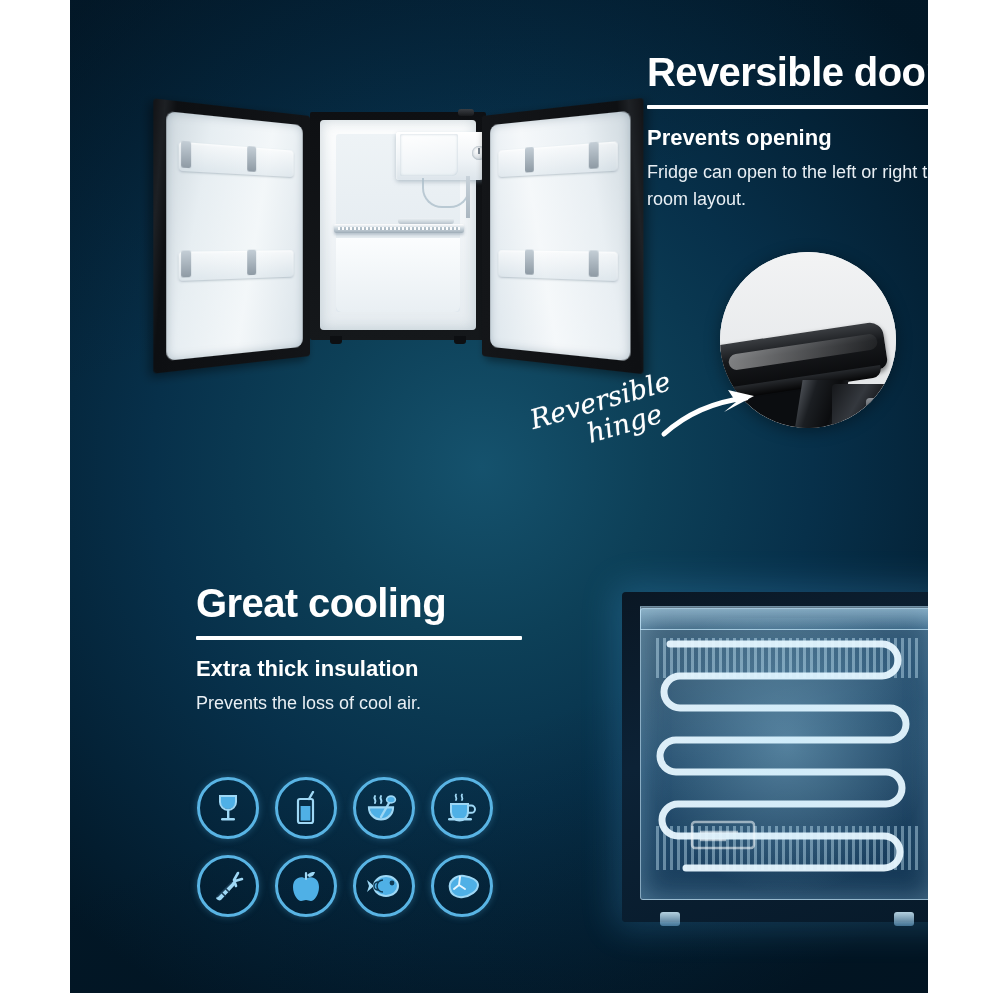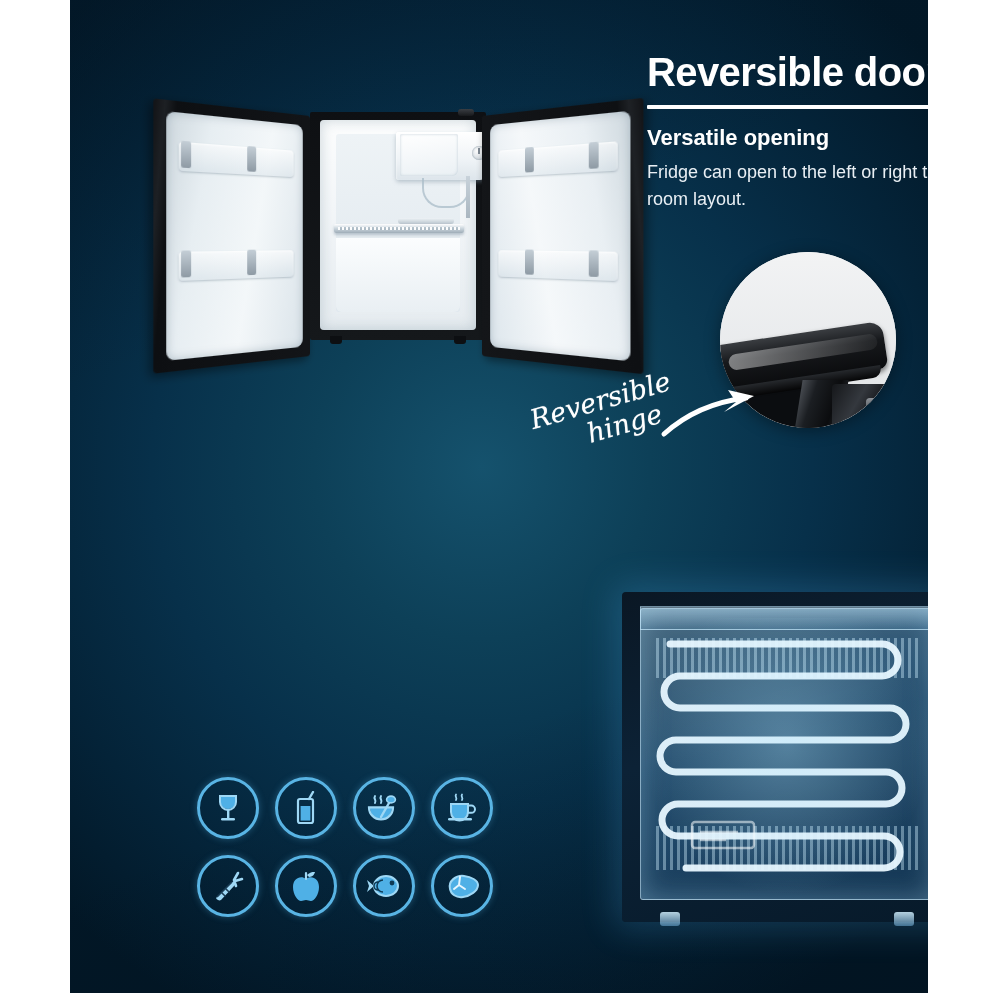--- a/index.html
+++ b/index.html
@@ -290,21 +290,21 @@
         <div class="clip c1"></div>
         <div class="clip c2"></div>
         <div class="clip c3"></div>
         <div class="clip c4"></div>
       </div>
     </div>
 
     <div class="tblock" id="block-door">
       <div class="h1">Reversible door</div>
       <div class="rule"></div>
-      <div class="h2">Versatile opening</div>
+      <div class="h2">Prevents opening</div>
       <div class="body">Fridge can open to the left or right to suit room layout.</div>
     </div>
 
     <div id="inset">
       <div class="sky"></div>
       <div class="wedge"></div>
       <div class="slab"></div>
       <div class="slab-edge"></div>
       <div class="gloss"></div>
       <div class="col"></div>
@@ -315,20 +315,26 @@
 
     <div id="annot">
       <div class="hw">Reversible</div>
       <div class="hw l2">hinge</div>
     </div>
     <svg id="arrow" viewBox="0 0 120 62">
       <path d="M6 52 C26 34, 54 20, 88 16" stroke="#ffffff" stroke-width="5" fill="none" stroke-linecap="round"></path>
       <path d="M96 14 L70 8 L78 20 L66 30 Z" fill="#ffffff"></path>
     </svg>
 
+    <div class="tblock" id="block-cool">
+      <div class="h1">Great cooling</div>
+      <div class="rule"></div>
+      <div class="h2">Extra thick insulation</div>
+      <div class="body">Prevents the loss of cool air.</div>
+    </div>
 
     <div id="xray">
       <div class="frame">
         <div class="glass"></div>
         <div class="topface"></div>
         <div class="grillTop"></div>
         <div class="grillBot"></div>
         <svg class="coils" viewBox="0 0 282 266" preserveAspectRatio="none">
           <g fill="none" stroke="#e8f7ff" stroke-width="7" stroke-linecap="round" stroke-linejoin="round" opacity="0.95">
             <path d="M24 18 H236 A16 16 0 0 1 236 50 H34 A16 16 0 0 0 34 82 H244 A16 16 0 0 1 244 114

